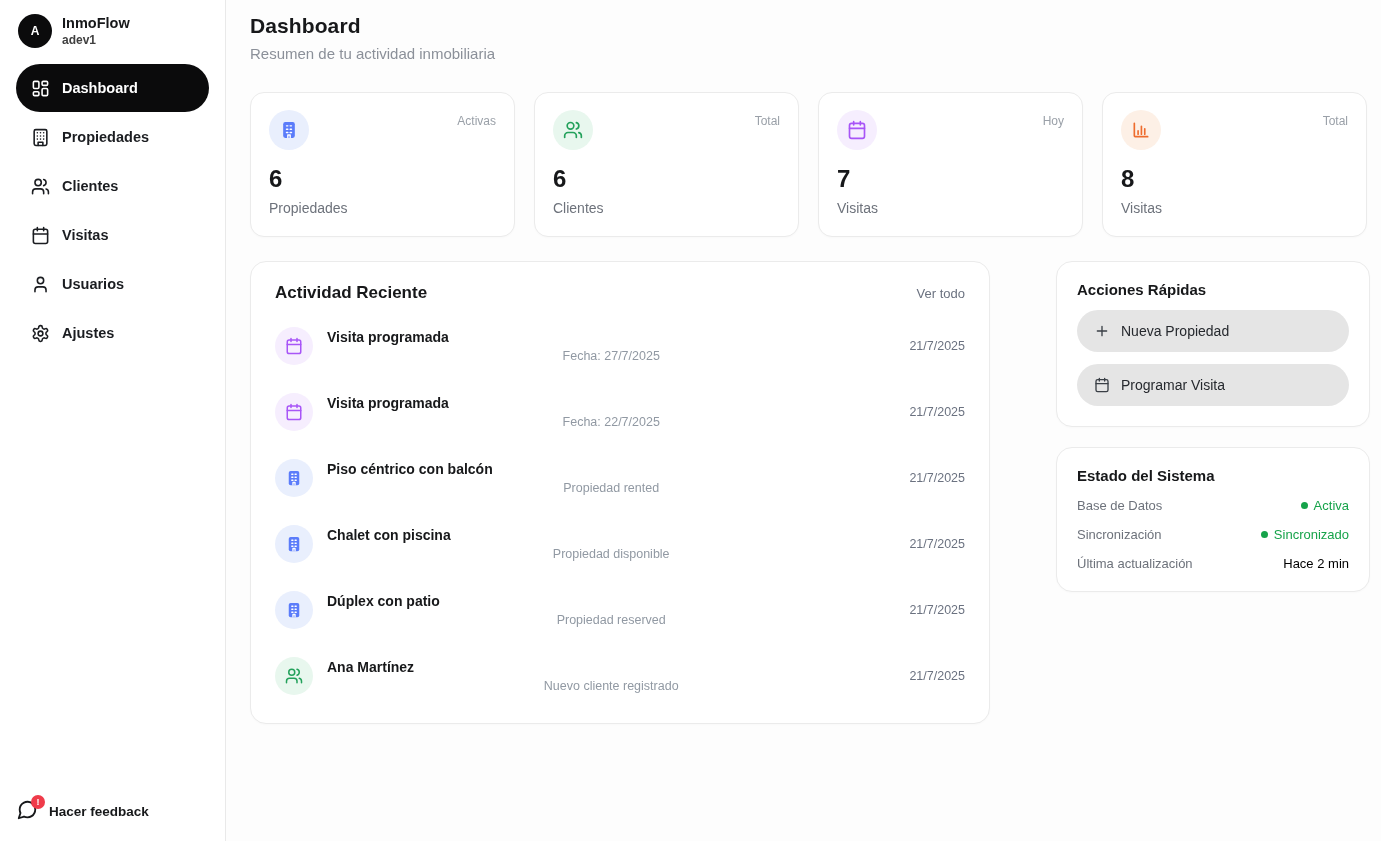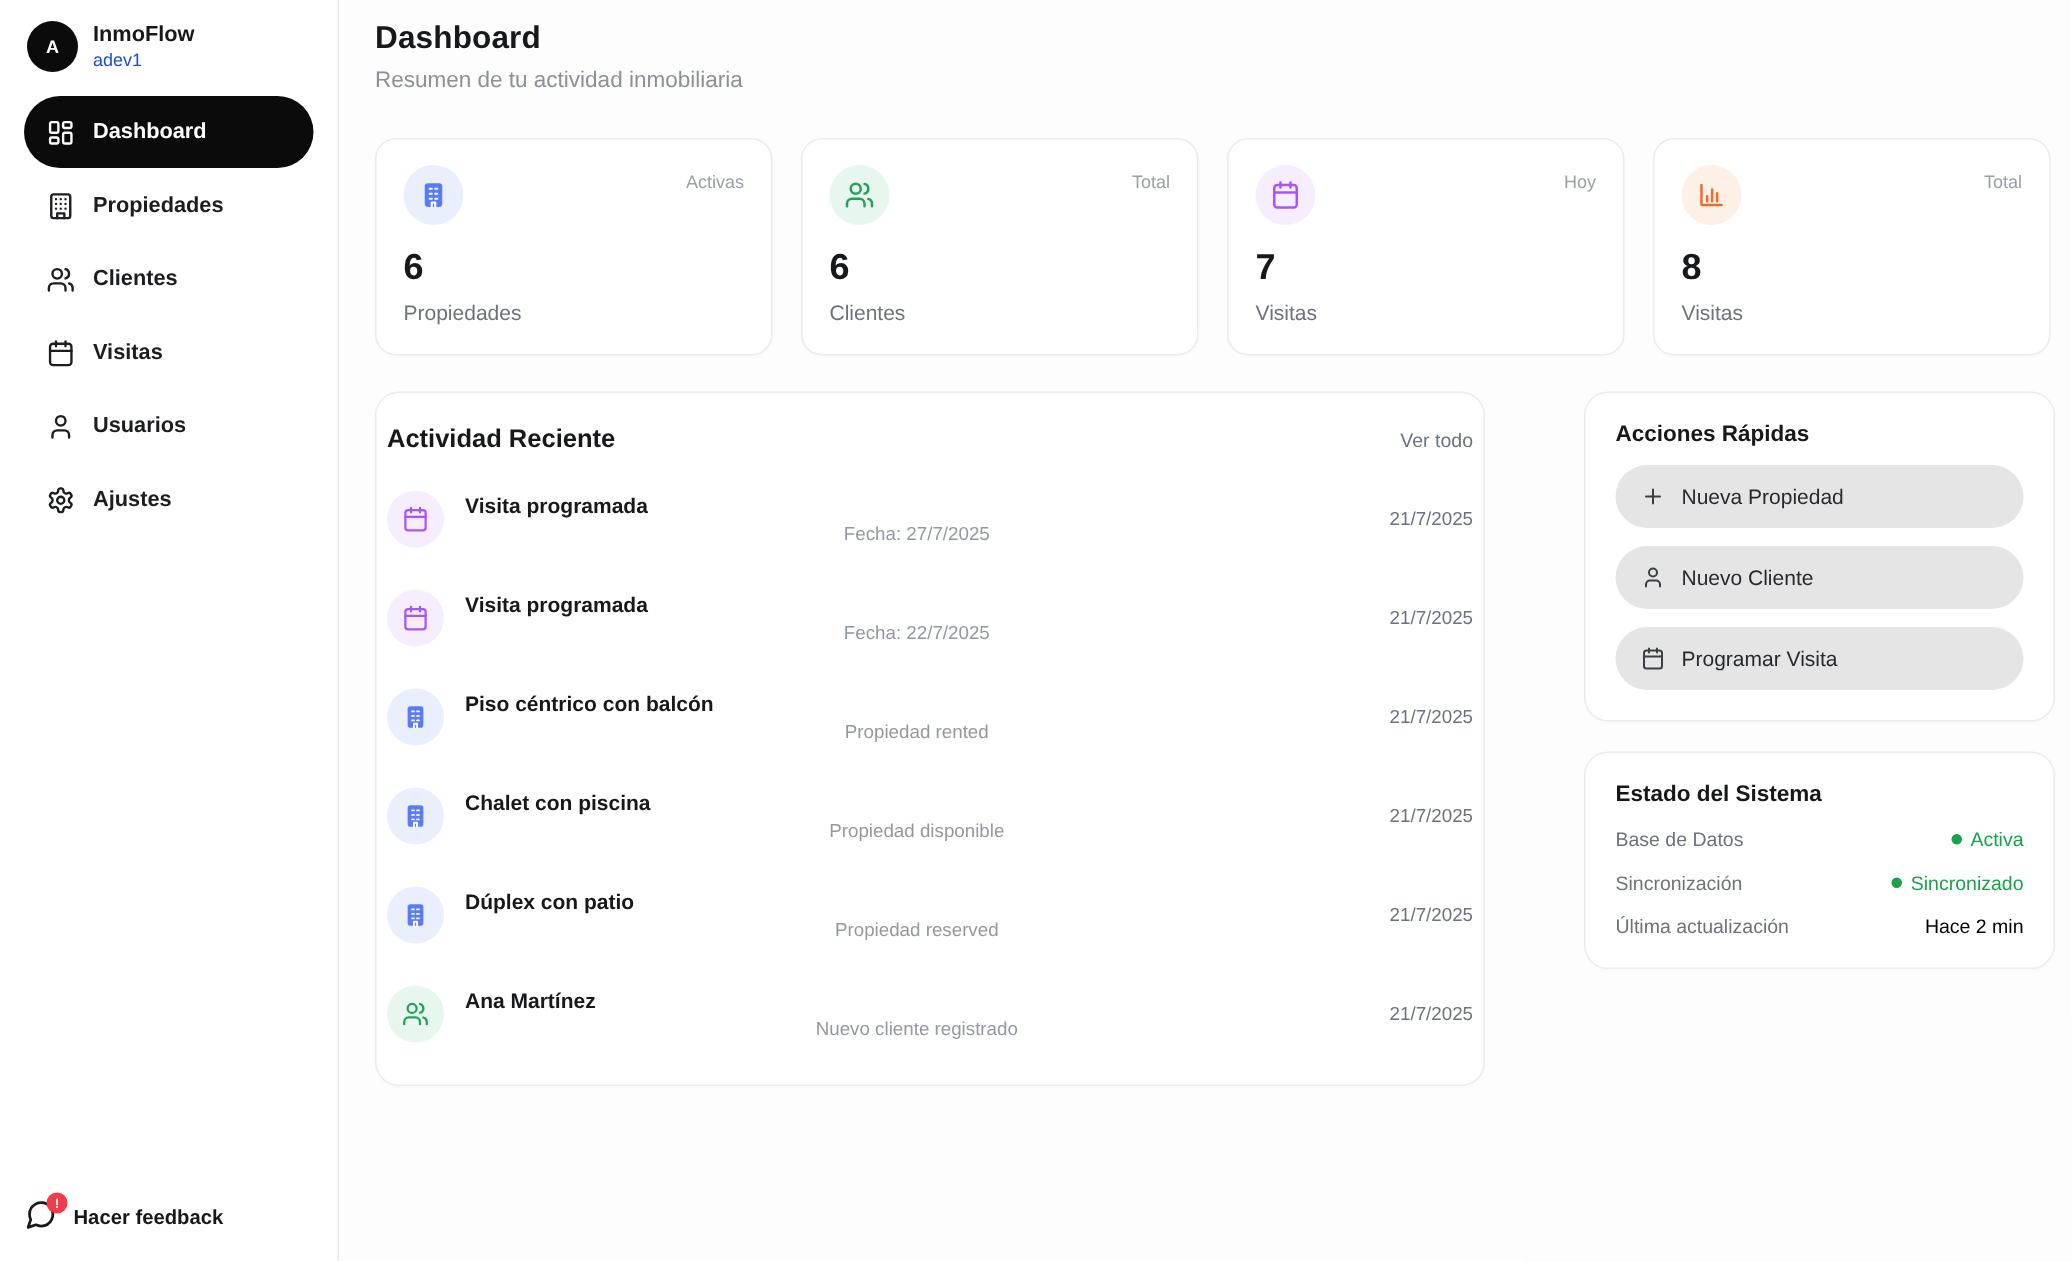--- a/index.html
+++ b/index.html
@@ -7,21 +7,21 @@
     font-family:"Liberation Sans", sans-serif; background:#ffffff; color:#17181a; }
   .app { display:flex; width:100%; height:100%; }
 
   
   .sidebar { position:relative; width:226px; flex:0 0 226px; height:100%;
     background:#ffffff; border-right:1px solid #e9e9e9; padding:12px 16px; }
   .brand { display:flex; align-items:center; gap:10px; padding:2px 2px 16px 2px; }
   .avatar { width:34px; height:34px; border-radius:50%; background:#0b0b0c; color:#fff;
     display:flex; align-items:center; justify-content:center; font-size:12px; font-weight:700; }
   .brand-name { font-size:14.5px; font-weight:700; }
-  .brand-sub { font-size:12px; color:#1d4ed8; margin-top:2px; }
+  .brand-sub { font-size:12px; color:#404040; margin-top:2px;font-weight:bold; }
   .nav { display:flex; flex-direction:column; gap:1px; }
   .nav-item { display:flex; align-items:center; gap:12px; height:48px; padding:0 15px;
     border-radius:999px; font-size:14.5px; font-weight:600; color:#1b1d21; cursor:pointer; }
   .nav-item svg { width:19px; height:19px; stroke:#1b1d21; }
   .nav-item.active { background:#0b0b0c; color:#ffffff; }
   .nav-item.active svg { stroke:#ffffff; }
   .feedback { position:absolute; left:16px; bottom:18px; display:flex; align-items:center;
     gap:9px; font-size:13.5px; font-weight:700; cursor:pointer; }
   .bubble-wrap { position:relative; width:24px; height:24px; }
   .bubble-wrap svg { width:22px; height:22px; stroke:#17181a; }
@@ -50,21 +50,21 @@
   .c-purple.icon-circle, .c-purple .icon-circle { background:#f6eefe; color:#a855f7; }
   .c-orange .icon-circle { background:#fdf0e6; color:#ee6c2e; }
   .c-blue   .icon-circle svg { stroke:#5b7cfa; color:#5b7cfa; }
   .c-green  .icon-circle svg { stroke:#23a15b; }
   .c-purple .icon-circle svg { stroke:#a855f7; }
   .c-orange .icon-circle svg { stroke:#ee6c2e; }
 
   .content { display:flex; gap:22px; margin-top:24px; align-items:flex-start; }
 
   .activity-card { width:740px; flex:0 0 740px; background:#fff; border:1px solid #ebebeb;
-    border-radius:16px; padding:21px 7px 14px; box-shadow:0 1px 2px rgba(0,0,0,.02); }
+    border-radius:16px; padding:21px 24px 14px; box-shadow:0 1px 2px rgba(0,0,0,.02); }
   .activity-head { display:flex; align-items:center; justify-content:space-between; }
   .card-title { font-size:17px; font-weight:800; }
   .view-all { font-size:13px; color:#6b7280; cursor:pointer; }
   .activity-list { margin-top:10px; }
   .activity-row { display:flex; align-items:center; gap:14px; padding:14px 0; }
   .a-icon { width:38px; height:38px; border-radius:50%; flex:0 0 38px;
     display:flex; align-items:center; justify-content:center; }
   .a-icon svg { width:18px; height:18px; }
   .a-icon.purple { background:#f6eefe; } .a-icon.purple svg { stroke:#a855f7; }
   .a-icon.blue   { background:#e9effd; } .a-icon.blue svg   { stroke:#5b7cfa; color:#5b7cfa; }
@@ -358,26 +358,20 @@
         <section class="panel">
           <h2 class="panel-title">Acciones Rápidas</h2>
           <button class="qa-btn">
             <svg class="oline">
                 <use href="#i-plus"></use>
               </svg>
             <span>Nueva Propiedad</span>
           </button>
           <button class="qa-btn">
             <svg class="oline">
-                <use href="#i-user"></use>
-              </svg>
-            <span>Nuevo Cliente</span>
-          </button>
-          <button class="qa-btn">
-            <svg class="oline">
                 <use href="#i-calendar"></use>
               </svg>
             <span>Programar Visita</span>
           </button>
         </section>
 
         <section class="panel">
           <h2 class="panel-title">Estado del Sistema</h2>
           <div class="status-row">
             <span class="status-label">Base de Datos</span>

